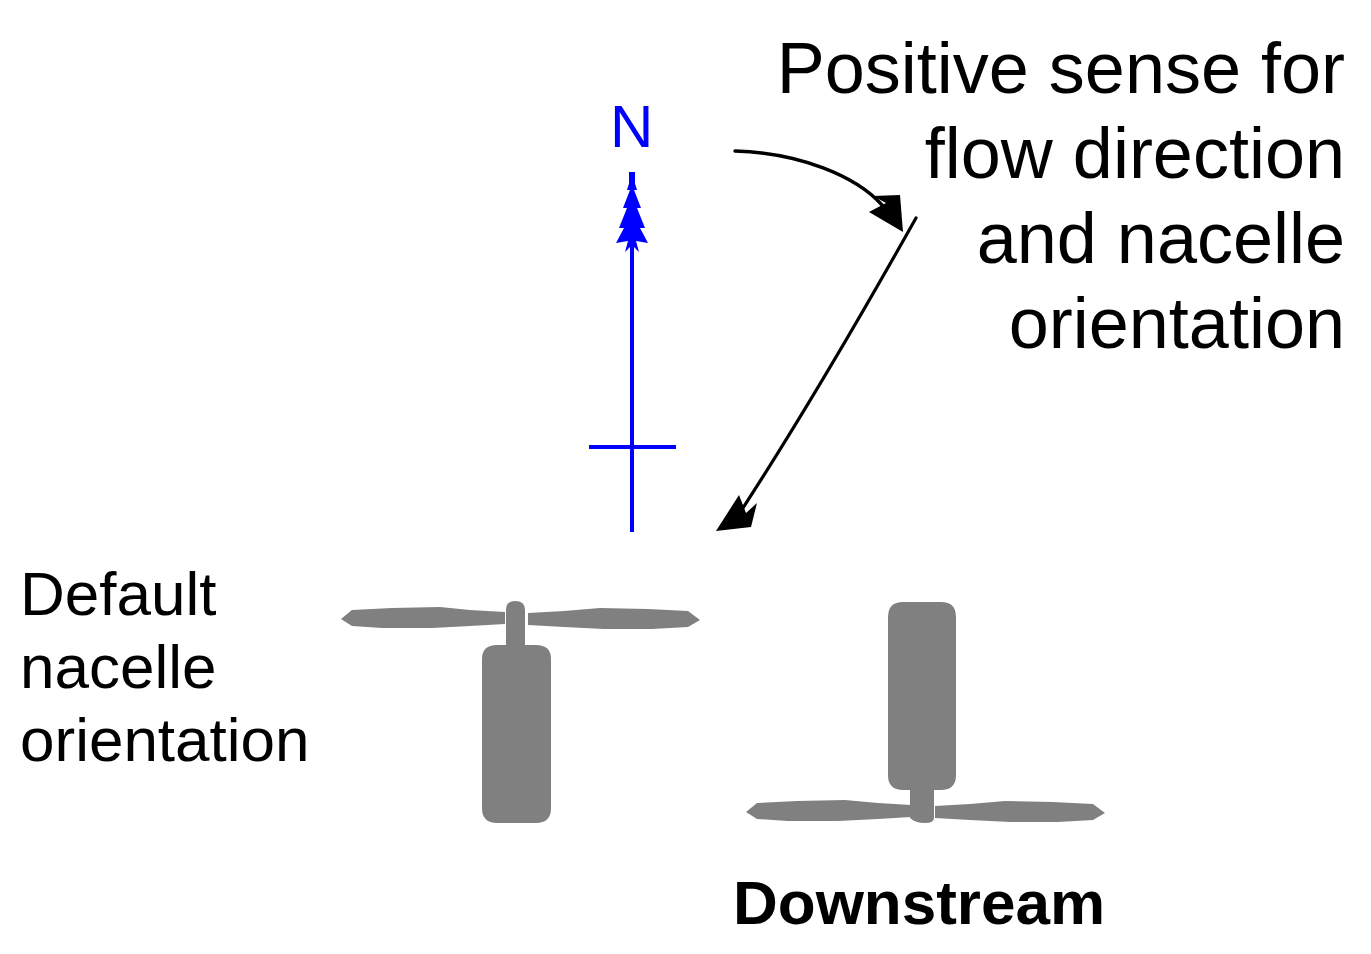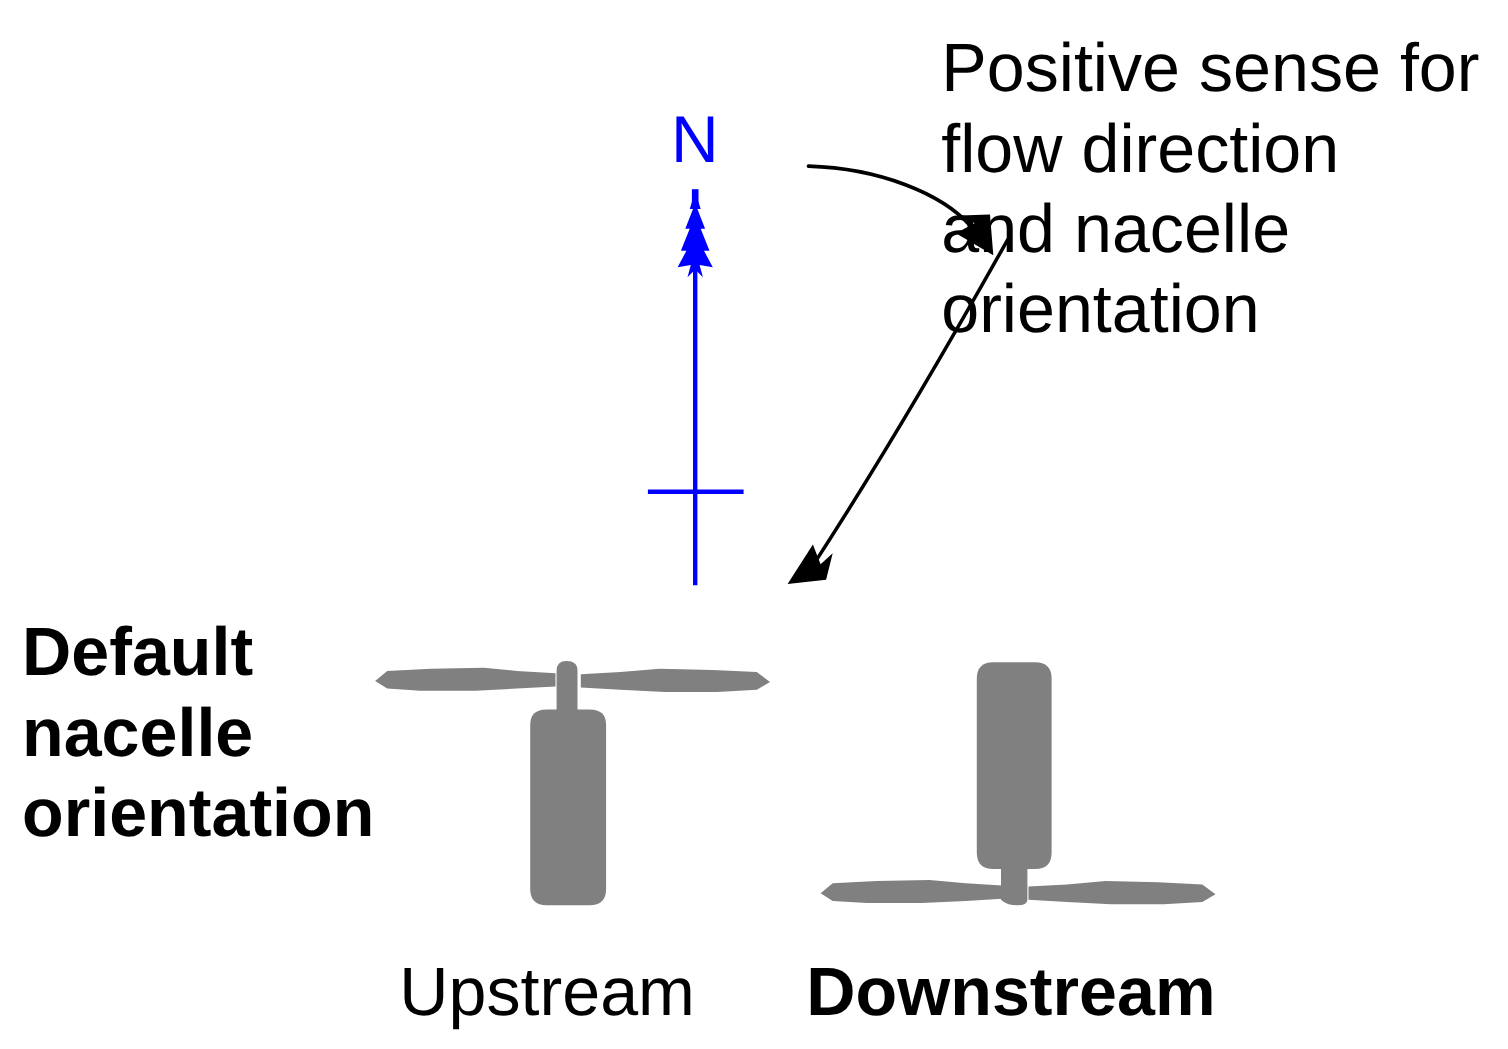--- a/index.html
+++ b/index.html
@@ -28,28 +28,28 @@
   .text-block {
     position: absolute;
     color: #000000;
     font-family: "Liberation Sans", sans-serif;
     line-height: 1.18;
     white-space: pre;
   }
   #annotation-flow {
     right: 26px;
     top: 26px;
-    font-size: 62px;
+    font-size: 72px;
+    text-align: right;
   }
   #annotation-default {
     left: 20px;
     top: 557px;
     font-size: 62px;
     text-align: left;
-    font-weight: bold;
   }
   #north-label {
     left: 610px;
     top: 92px;
     font-size: 60px;
     color: #0000ff;
     font-weight: 400;
   }
   #label-upstream {
     left: 363px;
@@ -164,17 +164,16 @@
 flow direction
 and nacelle
 orientation</div>
 
   <div class="text-block" id="annotation-default">Default
 nacelle
 orientation</div>
 
   <div class="text-block" id="north-label">N</div>
 
-  <div class="text-block" id="label-upstream">Upstream</div>
 
   <div class="text-block" id="label-downstream">Downstream</div>
 
 </div>
 
 </body></html>

